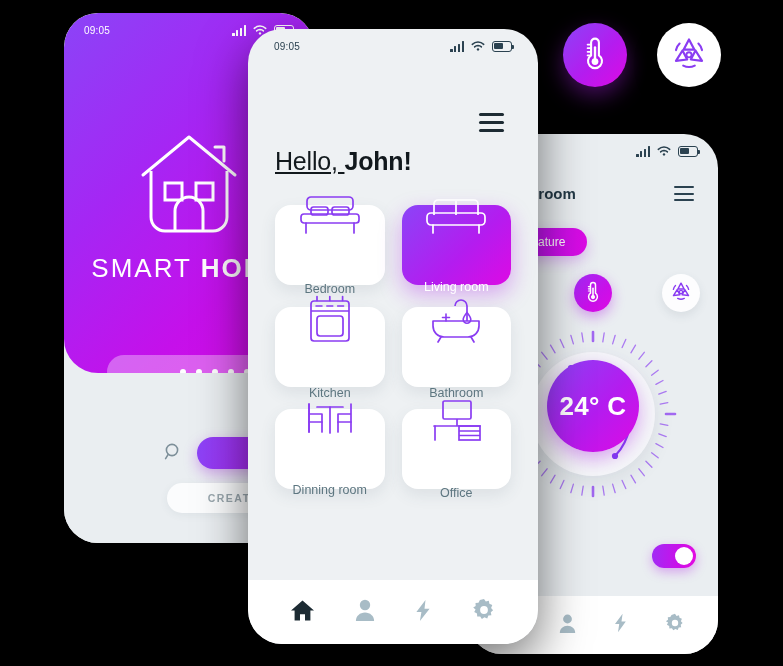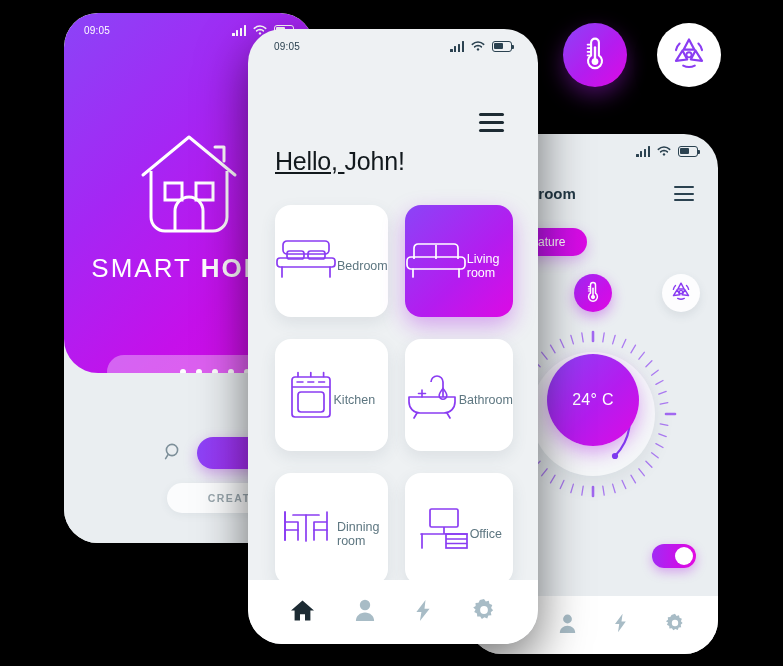--- a/index.html
+++ b/index.html
@@ -116,24 +116,24 @@
     background: linear-gradient(135deg, #a02cf5 0%, #c910e9 60%, #dd0ae4 100%);
     box-shadow: 0 5px 13px rgba(175,30,230,.40);
   }
   .dial-wrap { position: absolute; top: 196px; left: 50%; transform: translateX(-50%); width: 168px; height: 168px; }
   .dial-disc {
     position:absolute; left: 22px; top: 22px; width: 124px; height: 124px;
     border-radius: 50%; background: #f4f6f8;
     box-shadow: 0 8px 20px rgba(60,80,100,.10);
   }
   .dial-core {
-    position:absolute; left: 38px; top: 24px; width: 92px; height: 92px; border-radius: 50%;
+    position:absolute; left: 38px; top: 30px; width: 92px; height: 92px; border-radius: 50%;
     background: linear-gradient(135deg, #8b44f7 0%, #b41cef 55%, #dd0ae4 100%);
     display:flex; align-items:center; justify-content:center;
-    color:#fff; font-size: 16px; font-weight: 400; letter-spacing:.3px;
+    color:#fff; font-size: 26px; font-weight: 700; letter-spacing:.3px;
     box-shadow: 0 7px 18px rgba(170,30,230,.38); cursor:pointer;
   }
   .ac-card {
     position: absolute; left: 0; right: 0; top: 385px; height: 74px;
     padding: 14px 22px; display:flex; align-items:center; justify-content: space-between;
   }
   .ac-name { font-size: 14px; font-weight: 700; color: #233946; }
   .ac-sub  { font-size: 10.5px; color: #9aa7ae; margin-top: 3px; }
   .toggle {
     width: 44px; height: 24px; border-radius: 12px; position: relative; cursor: pointer;
@@ -149,29 +149,29 @@
 
   
   #phone-center { left: 248px; top: 29px; width: 290px; height: 615px; background: #eef1f3;
                   box-shadow: 0 18px 50px rgba(0,0,0,.55); }
   #phone-center .statusbar { color: #2b4250; padding: 0 26px; }
   .c-hamburger { position: absolute; top: 84px; right: 34px; width: 25px; cursor:pointer; }
   .c-hamburger i { display:block; height:2.6px; background:#1d2b33; border-radius:2px; margin-bottom:5.4px; }
   .c-hamburger i:last-child{margin-bottom:0;}
   .greet { position: absolute; top: 118px; left: 27px; font-size: 25px; color:#12191d; letter-spacing:-.2px; }
   .greet .thin { font-weight: 400; text-decoration: underline; }
-  .greet .bold { font-weight: 400; }
+  .greet .bold { font-weight: 700; }
   .rooms {
     position: absolute; top: 176px; left: 27px; right: 27px;
     display: grid; grid-template-columns: 1fr 1fr; gap: 22px 17px;
   }
   .room {
-    height: 112px; border-radius: 16px; background: #ffffff;
-    display:flex; flex-direction: row; align-items:center; justify-content: center;
-    box-shadow: 0 6px 16px rgba(60,80,100,.10); cursor: pointer; position: relative;
+    height: 80px; border-radius: 16px; background: #ffffff;
+    display:flex; flex-direction: column; align-items:center; justify-content: center;
+    box-shadow: 0 6px 16px rgba(60,80,100,.10); cursor: pointer; position: relative; gap: 34px;
   }
   .room .room-ic { height: 54px; display:flex; align-items:center; justify-content:center; }
   .room .room-label { font-size: 12.5px; color: #5d7680; margin-top: 9px; }
   .room.selected {
     background: linear-gradient(135deg, #8b44f7 0%, #b41cef 58%, #dd0ae4 100%);
     box-shadow: 0 9px 22px rgba(170,30,230,.36);
   }
   .room.selected .room-label { color: #ffffff; }
   .c-navbar {
     position: absolute; left: 0; right: 0; bottom: 0; height: 64px; background: #ffffff;

